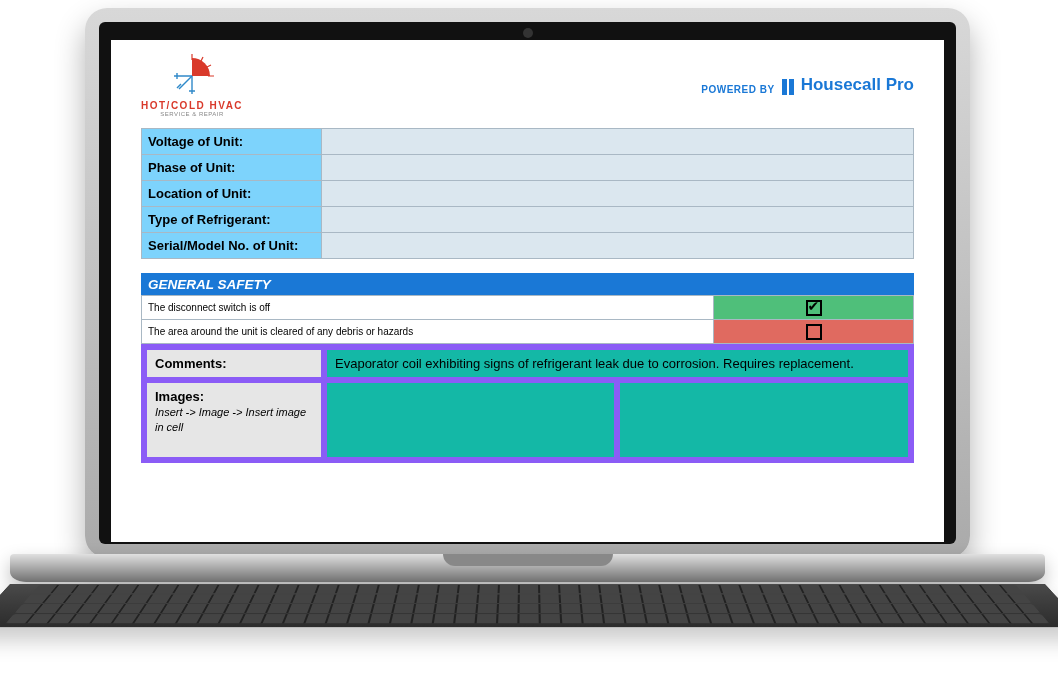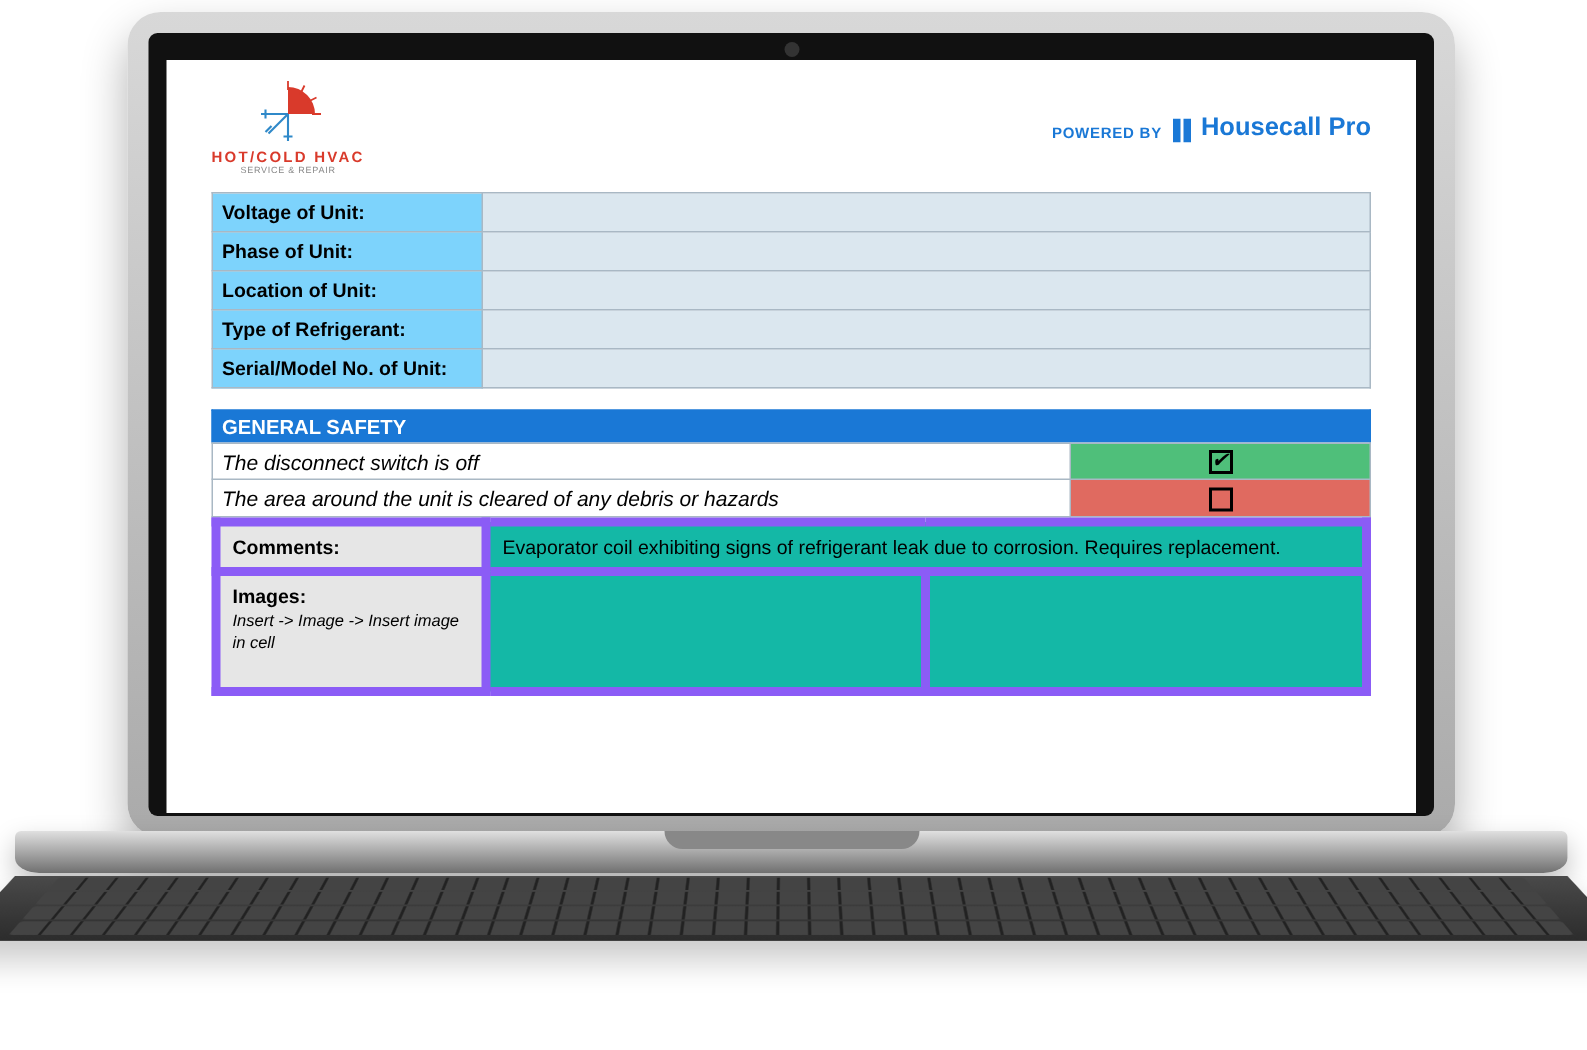--- a/index.html
+++ b/index.html
@@ -111,31 +111,31 @@
     width: 180px;
   }
   table.info td.value {
     background: #dbe7ef;
   }
 
   .section-header {
     background: #1a78d6;
     color: #fff;
     font-weight: 700;
+    font-style: italic;
     font-size: 13.5px;
     padding: 3px 6px;
     margin-top: 14px;
     border: 1px solid #1a78d6;
     border-bottom: none;
   }
   table.checklist {
     width: 100%;
     border-collapse: collapse;
-    font-size: 14px;
-    font-style: italic;
+    font-size: 10px;
   }
   table.checklist td {
     border: 1px solid #a9b8c4;
     padding: 3px 6px;
     height: 24px;
   }
   .check-label { background: #fff; }
   .check-status { width: 200px; text-align: center; }
   .status-checked { background: #4fbf7a; }
   .status-unchecked { background: #e06a60; }

